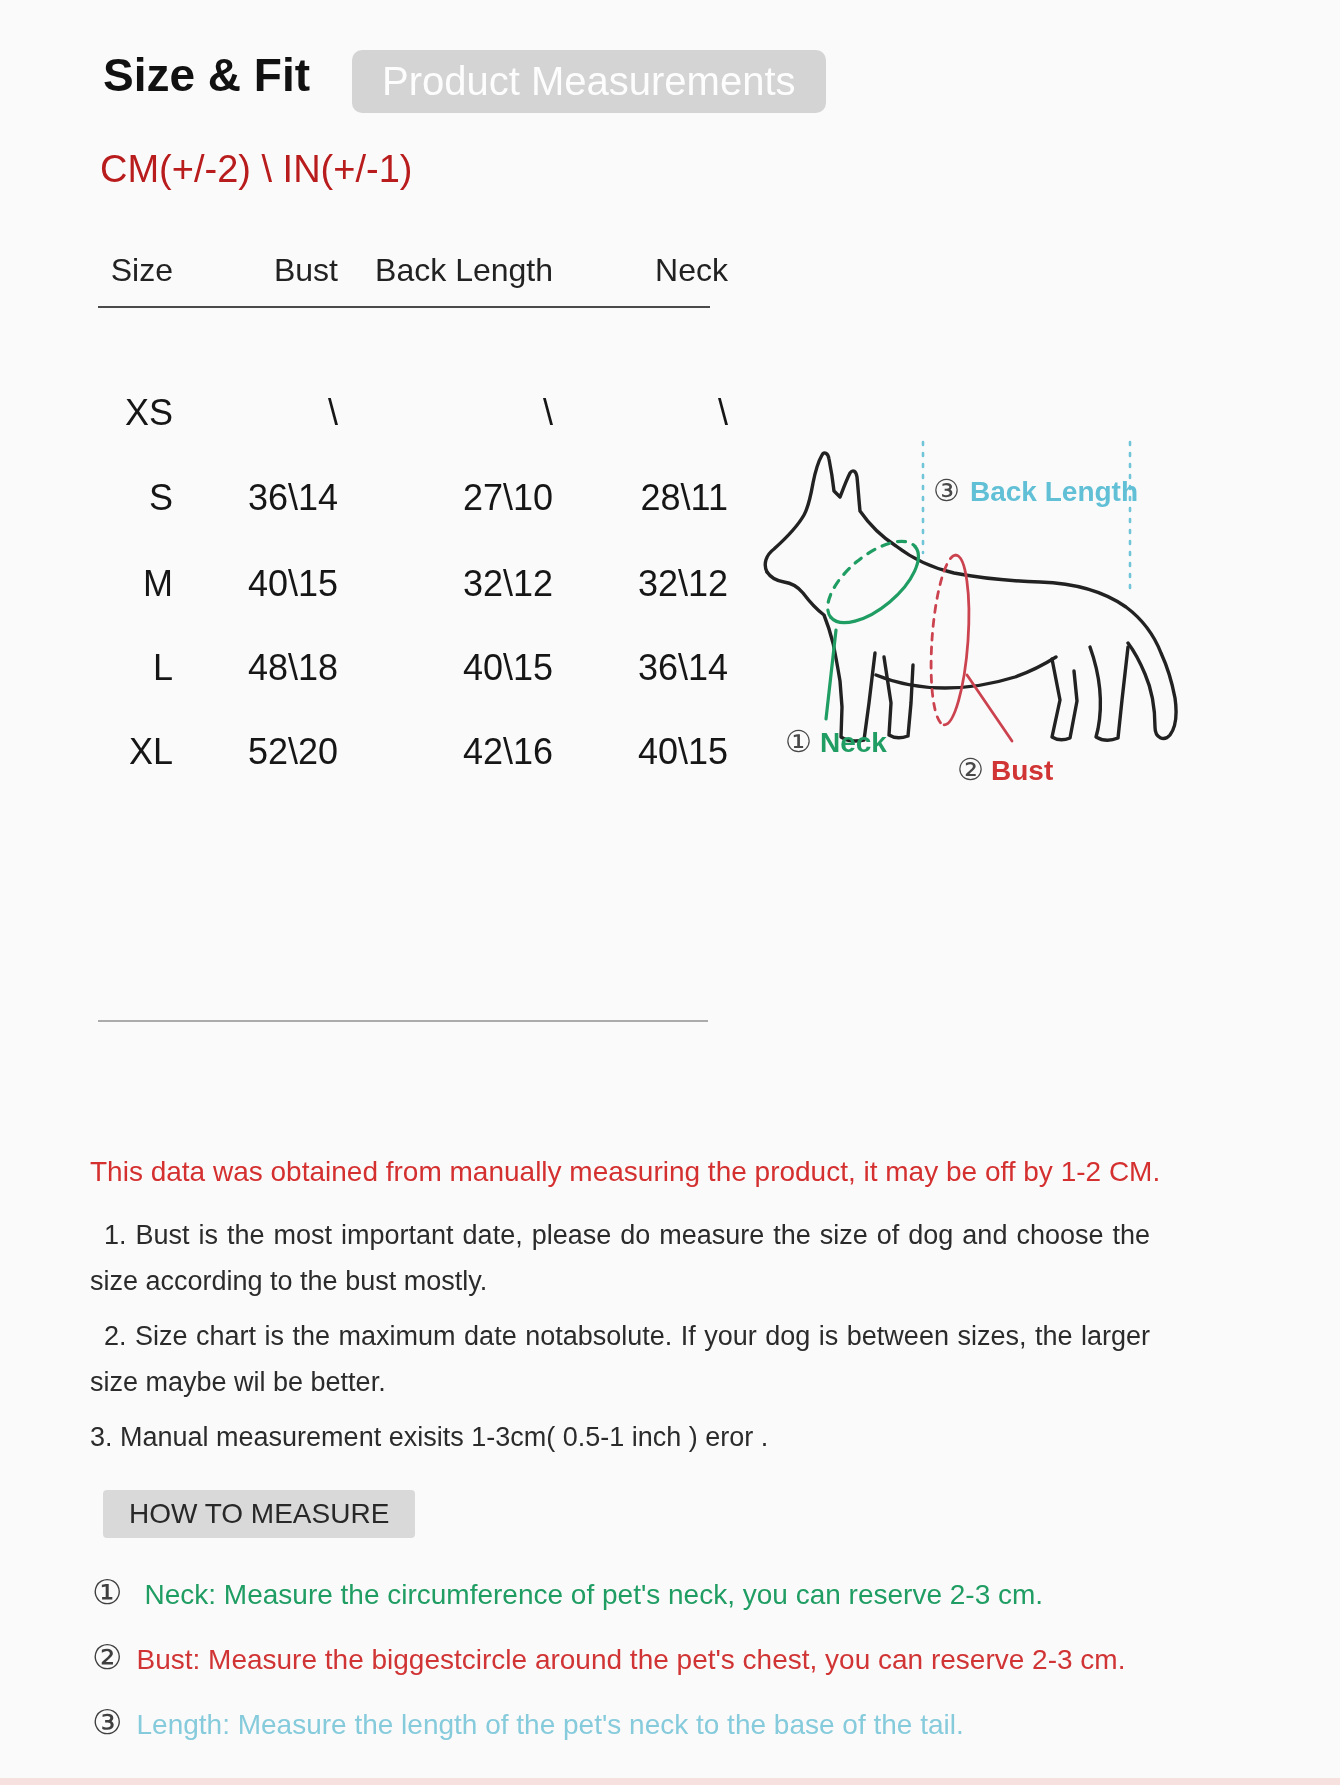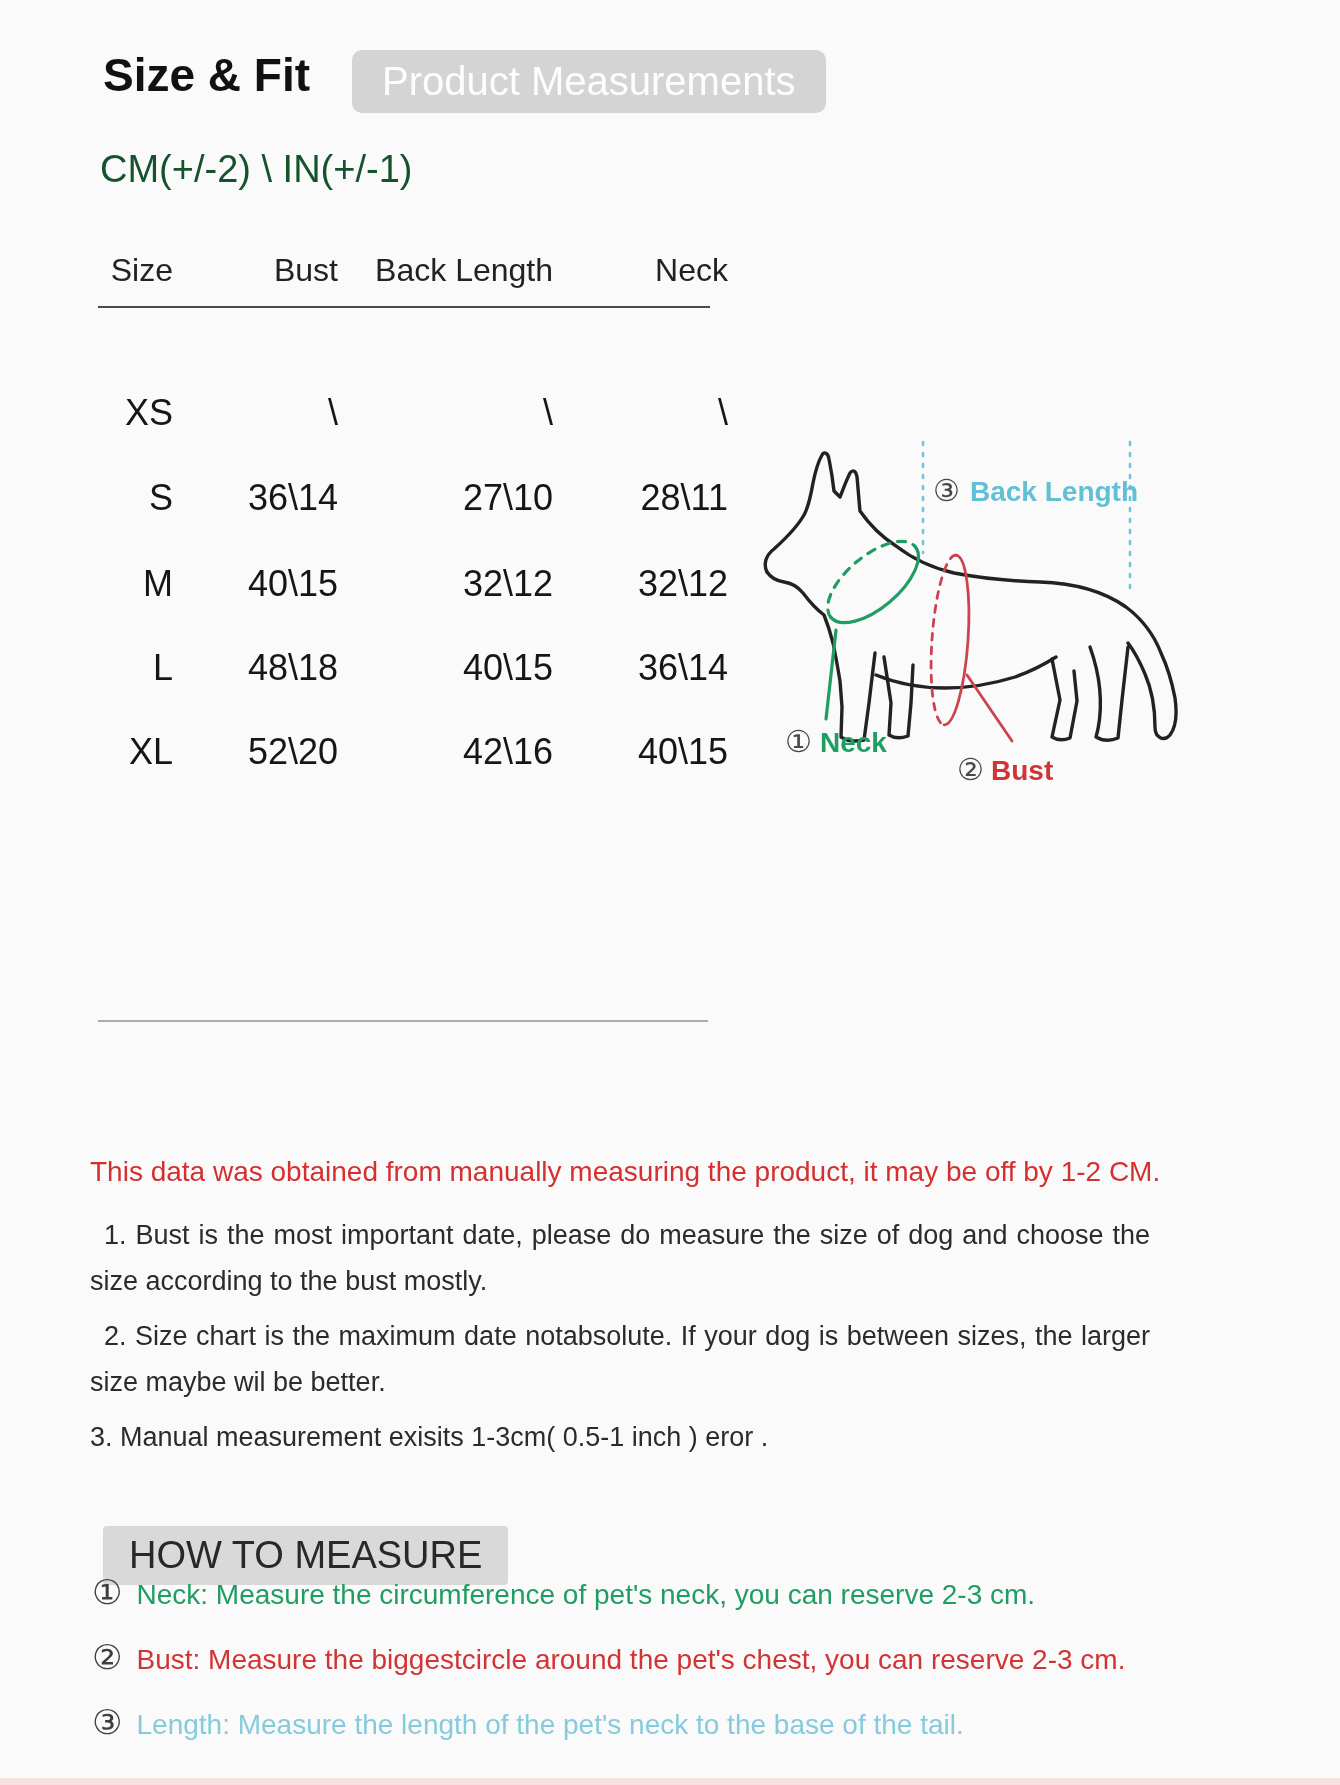--- a/index.html
+++ b/index.html
@@ -9,21 +9,21 @@
     font-family:"Liberation Sans","DejaVu Sans",sans-serif;
     color:#1c1c1c;
   }
   .abs{position:absolute;}
   
   .title{left:103px;top:48px;font-size:46px;font-weight:bold;color:#111;white-space:nowrap;}
   .badge{
     left:352px;top:50px;background:#d4d4d4;color:#fdfdfd;
     font-size:40px;padding:9px 30px;border-radius:10px;white-space:nowrap;
   }
-  .tolerance{left:100px;top:148px;font-size:38px;color:#14532d;white-space:nowrap;}
+  .tolerance{left:100px;top:148px;font-size:38px;color:#b91c1c;white-space:nowrap;}
   
   .trow{
     left:88px;display:grid;grid-template-columns:85px 165px 215px 175px;
     text-align:right;white-space:nowrap;
   }
   .thead{top:252px;font-size:32px;color:#222;}
   .tline{left:98px;top:306px;width:612px;height:2px;background:#4a4a4a;}
   .tdata{font-size:36px;color:#161616;}
   .r0{top:392px;} .r1{top:477px;} .r2{top:563px;} .r3{top:647px;} .r4{top:731px;}
   
@@ -41,26 +41,26 @@
   .divider{left:98px;top:1020px;width:610px;height:2px;background:#ababab;}
   
   .warning{left:90px;top:1156px;font-size:28px;color:#d43030;white-space:nowrap;}
   .notes{left:90px;top:1212px;width:1060px;font-size:27px;color:#2b2b2b;line-height:46px;}
   .note{margin:0 0 9px 0;}
   .note span{display:block;}
   .jline{text-align:justify;text-align-last:justify;margin-left:14px;}
   
   .htm-badge{
     left:103px;top:1490px;background:#d9d9d9;color:#282828;
-    font-size:38px;padding:8px 26px;border-radius:4px;white-space:nowrap;margin-top:36px;
+    font-size:28px;padding:8px 26px;border-radius:4px;white-space:nowrap;
   }
   .steps{left:92px;top:1572px;font-size:28px;}
   .step{display:flex;align-items:baseline;margin-bottom:25px;white-space:nowrap;}
   .step-num{font-size:34px;color:#3f3f3f;margin-right:14px;}
-  .step-green{color:#1f9d63;} .step-red{color:#d13434;} .step-cyan{color:#85cbdc;}
+  .step-green{color:#1f9d63;margin-left:8px;} .step-red{color:#d13434;} .step-cyan{color:#85cbdc;}
   .bottom-strip{left:0;top:1778px;width:1340px;height:7px;background:#f6e1df;}
 </style>
 </head>
 <body>
 
 <div class="canvas">
 
   <div class="abs badge">Product Measurements</div>
   <div class="abs title">Size &amp; Fit</div>
   <div class="abs tolerance">CM(+/-2) \ IN(+/-1)</div>

